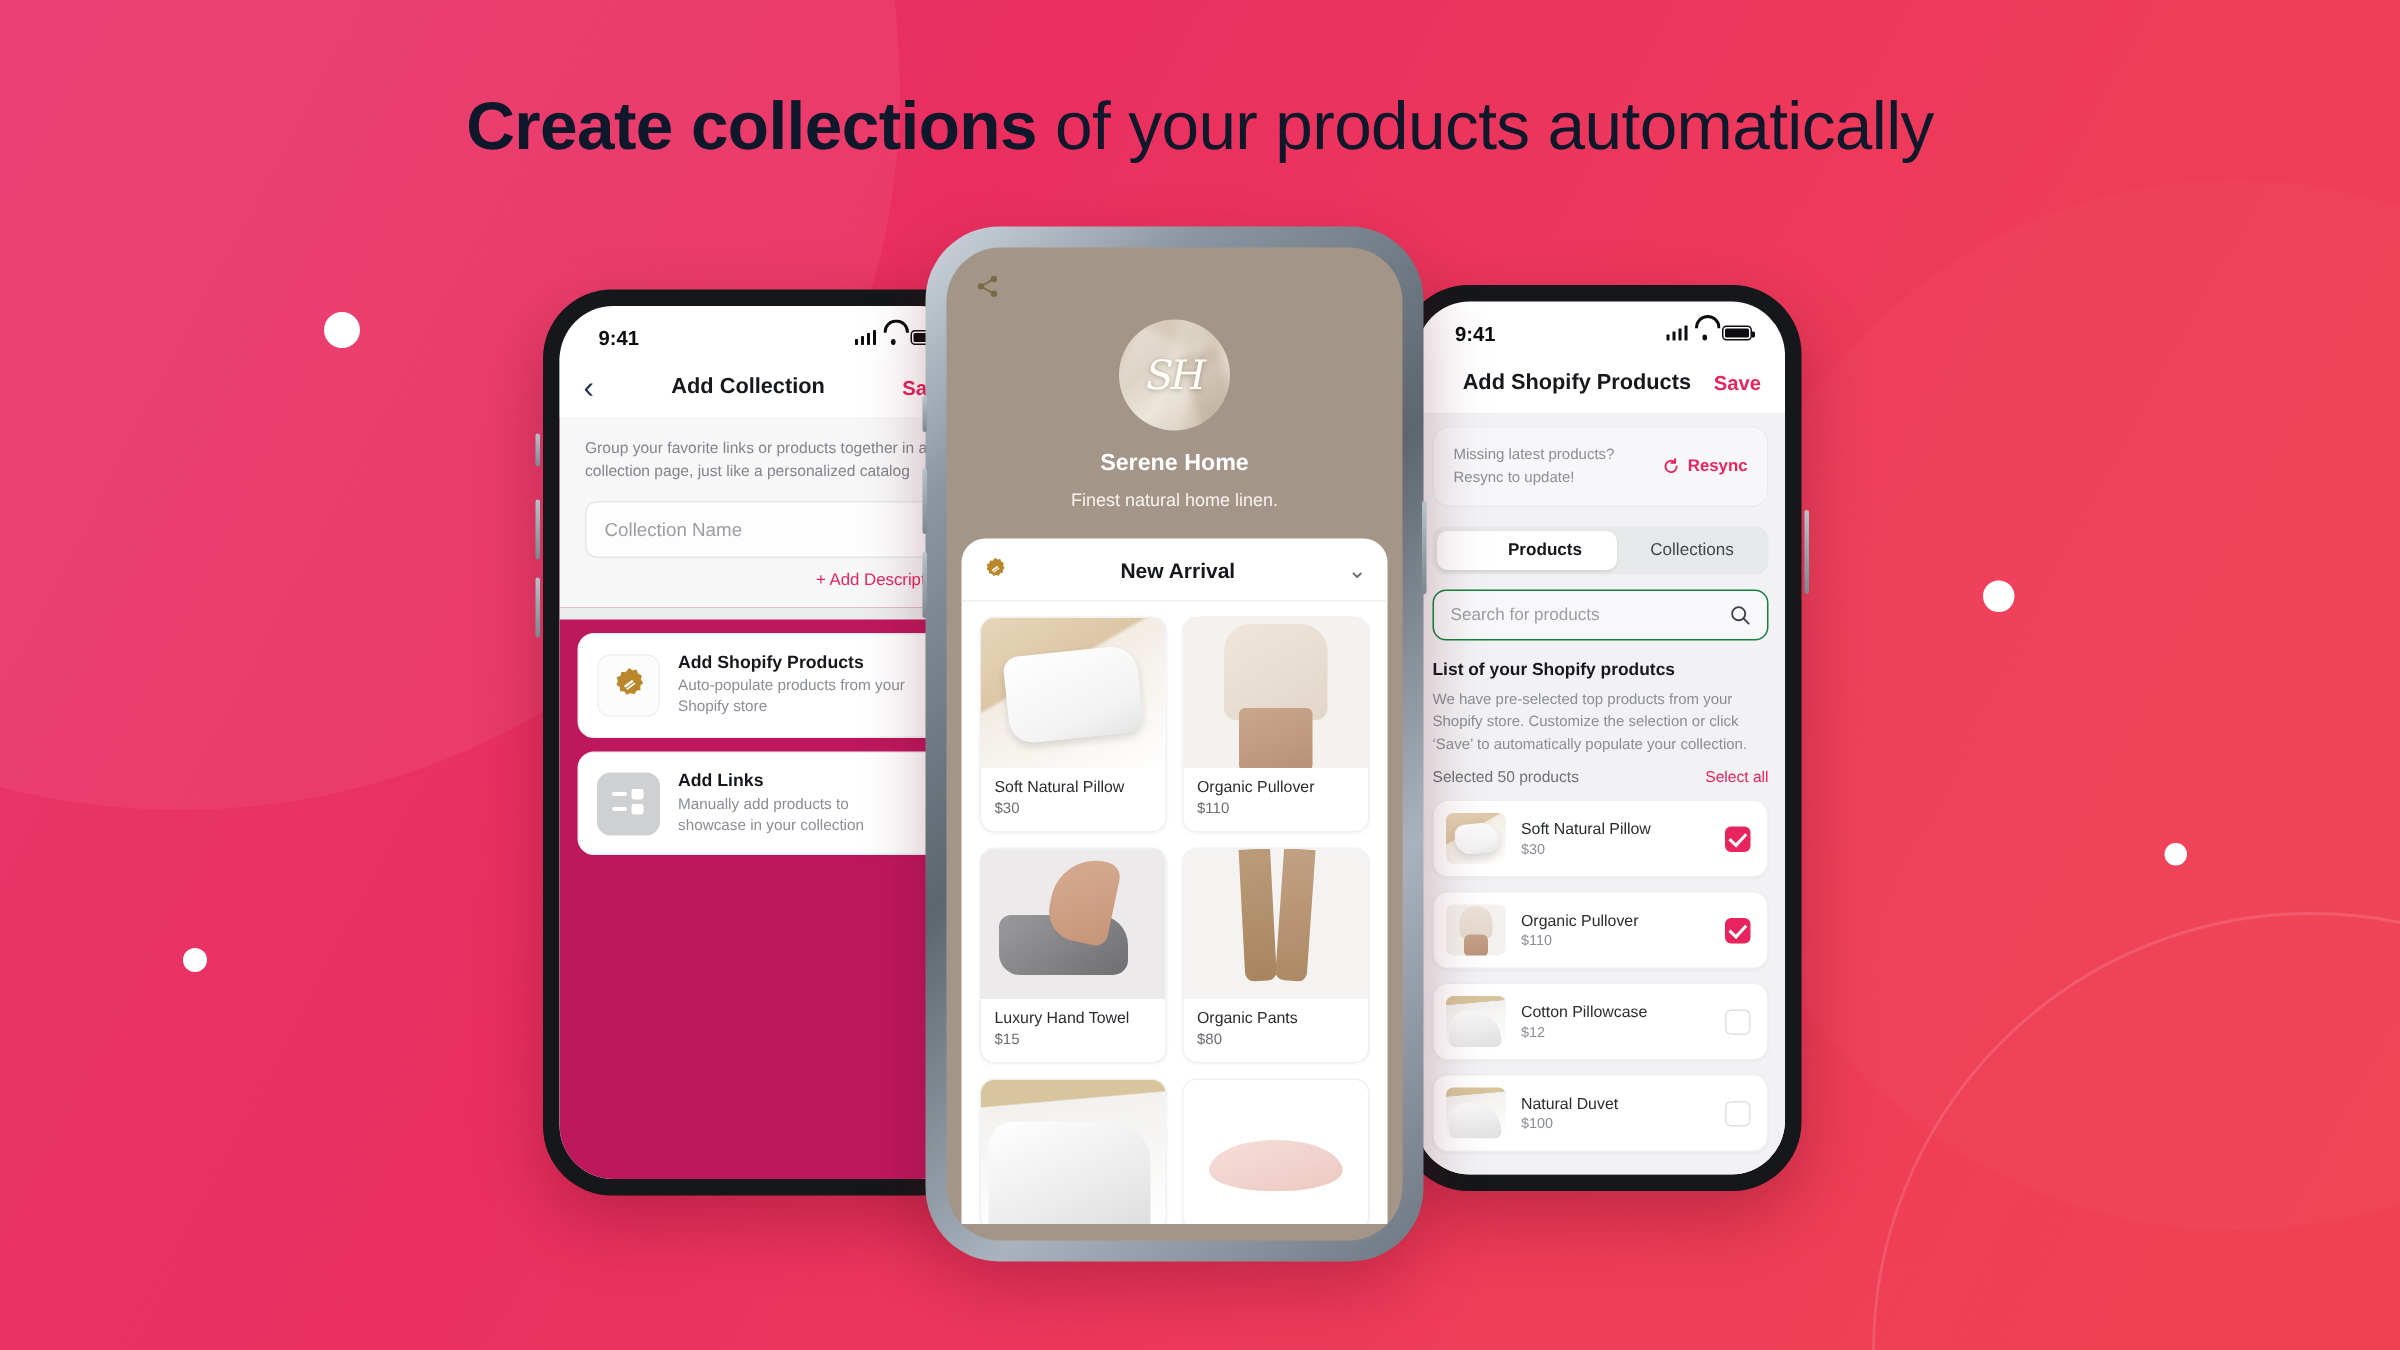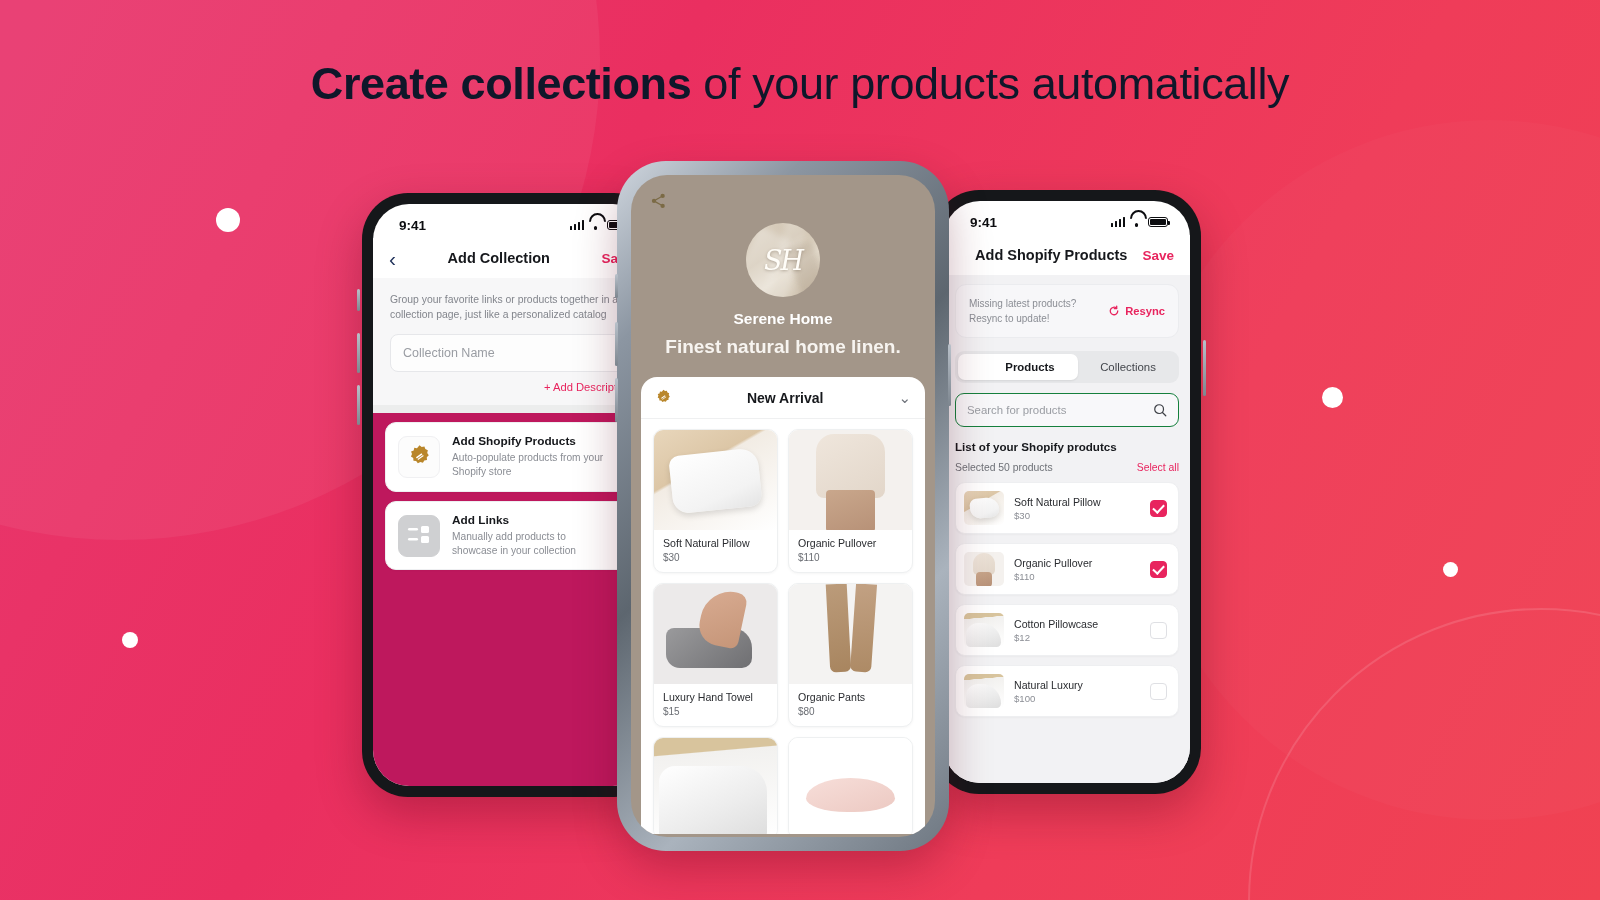--- a/index.html
+++ b/index.html
@@ -80,21 +80,21 @@
   }
   .side-btn {
     position: absolute;
     width: 3px;
     background: linear-gradient(180deg,#b9c1ca,#7d868f);
     border-radius: 2px;
   }
 
   #phone-left  { left: 362px; top: 193px; width: 298px; height: 604px; }
   #phone-right { left: 933px; top: 190px; width: 268px; height: 604px; }
-  #phone-center{ left: 620px; top: 164px; width: 326px; height: 684px; z-index: 5; }
+  #phone-center{ left: 620px; top: 154px; width: 326px; height: 684px; z-index: 5; }
 
   
   .statusbar {
     height: 34px;
     display: flex; align-items: center; justify-content: space-between;
     padding: 8px 22px 0 26px;
     font-size: 13.5px; font-weight: 700; color: #0c0d10;
   }
   .status-icons { display: flex; align-items: flex-end; gap: 5px; }
   .sig { display: flex; align-items: flex-end; gap: 1.5px; height: 10px; }
@@ -173,21 +173,21 @@
   }
   .c-avatar .fold1 { left:-8px; top:6px; width:36px; height:90px; transform: rotate(26deg); }
   .c-avatar .fold2 { left:30px; top:-14px; width:22px; height:100px; transform: rotate(16deg); background: rgba(255,255,255,0.22); }
   .c-avatar .fold3 { left:52px; top:20px; width:26px; height:80px; transform: rotate(-18deg); background: rgba(120,100,78,0.18); }
   .c-monogram {
     position: absolute; inset: 0; display: flex; align-items: center; justify-content: center;
     font-family: "DejaVu Serif", serif; font-style: italic; font-size: 27px;
     color: #fffdf8; letter-spacing: -2px; text-shadow: 0 1px 3px rgba(80,64,48,.35);
   }
   .c-name { text-align: center; margin-top: 13px; color: #ffffff; font-size: 15.5px; font-weight: 700; }
-  .c-tag  { text-align: center; margin-top: 8px; color: #f7f4f0; font-size: 19px; font-weight: 700; }
+  .c-tag  { text-align: center; margin-top: 8px; color: #f7f4f0; font-size: 12px; font-weight: 400; }
 
   .c-panel {
     margin: 19px 10px 0; background: #ffffff;
     border-radius: 16px 16px 0 0; height: calc(100% - 205px);
     overflow: hidden;
   }
   .c-panel-head {
     height: 42px; display: flex; align-items: center; padding: 0 14px; gap: 8px;
     border-bottom: 1px solid #eff0f1;
   }
@@ -415,20 +415,21 @@
 
       <div class="r-search">
         <span class="r-search-ph">Search for products</span>
         <svg width="14" height="14" viewBox="0 0 16 16">
           <circle cx="7" cy="7" r="5" fill="none" stroke="#3d4046" stroke-width="1.4"></circle>
           <line x1="10.8" y1="10.8" x2="14.6" y2="14.6" stroke="#3d4046" stroke-width="1.4" stroke-linecap="round"></line>
         </svg>
       </div>
 
       <div class="r-list-title">List of your Shopify produtcs</div>
+      <div class="r-list-desc">We have pre-selected top products from your Shopify store. Customize the selection or click ‘Save’ to automatically populate your collection.</div>
 
       <div class="r-count-row">
         <span class="r-count">Selected 50 products</span>
         <span class="r-selectall">Select all</span>
       </div>
 
       <div class="r-prow">
         <div class="r-pthumb art-pillow"></div>
         <div class="r-ptext">
           <div class="r-pname">Soft Natural Pillow</div>
@@ -451,21 +452,21 @@
         <div class="r-ptext">
           <div class="r-pname">Cotton Pillowcase</div>
           <div class="r-pprice">$12</div>
         </div>
         <div class="r-check"></div>
       </div>
 
       <div class="r-prow">
         <div class="r-pthumb art-bedding"></div>
         <div class="r-ptext">
-          <div class="r-pname">Natural Luxury</div>
+          <div class="r-pname">Natural Duvet</div>
           <div class="r-pprice">$100</div>
         </div>
         <div class="r-check"></div>
       </div>
 
     </div>
   </div>
 </div>
 
 <div class="phone" id="phone-center">

